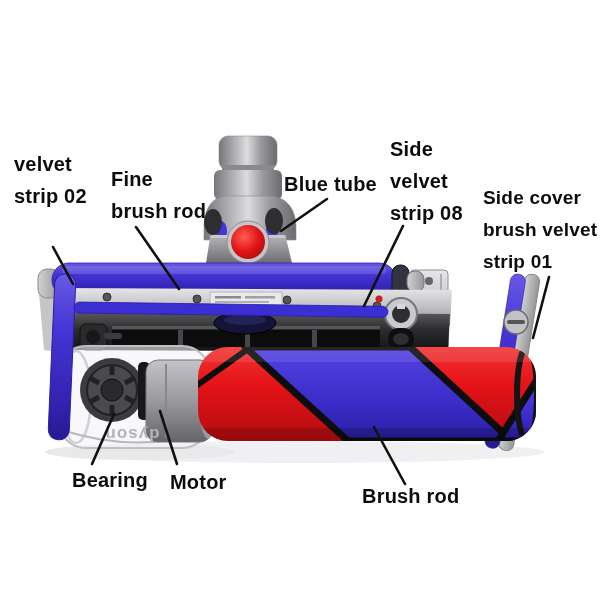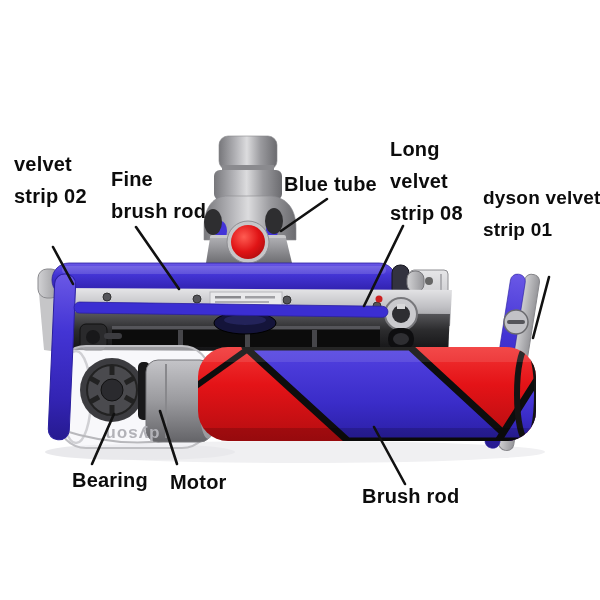--- a/index.html
+++ b/index.html
@@ -235,27 +235,28 @@
   <div class="label" style="left:111px;top:163px">
     <div>Fine</div>
     <div>brush rod</div>
   </div>
 
   <div class="label" style="left:284px;top:168px">
     <div>Blue tube</div>
   </div>
 
   <div class="label" style="left:390px;top:133px">
-    <div>Long</div>
+    <div>Side</div>
     <div>velvet</div>
     <div>strip 08</div>
   </div>
 
   <div class="label small" style="left:483px;top:182px">
-    <div>dyson velvet</div>
+    <div>Side cover</div>
+    <div>brush velvet</div>
     <div>strip 01</div>
   </div>
 
   <div class="label" style="left:72px;top:464px">
     <div>Bearing</div>
   </div>
 
   <div class="label" style="left:170px;top:466px">
     <div>Motor</div>
   </div>

